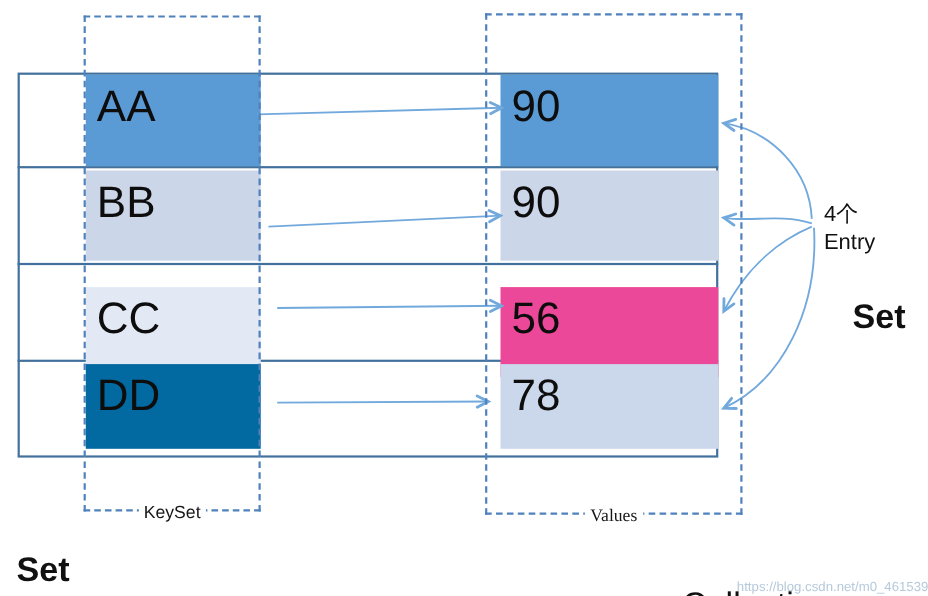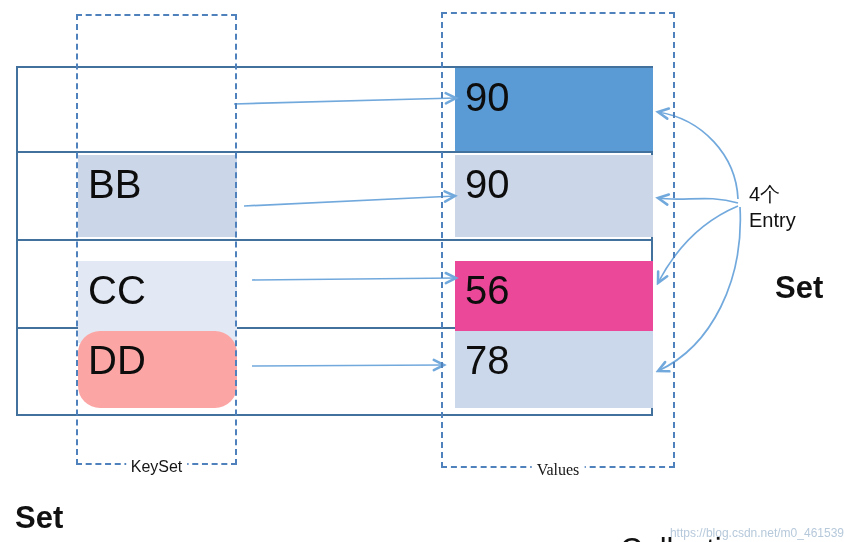--- a/index.html
+++ b/index.html
@@ -92,23 +92,24 @@
 </head>
 <body>
 
 <div class="stage">
 
   <div class="table-frame"></div>
   <div class="row-sep sep-1"></div>
   <div class="row-sep sep-2"></div>
   <div class="row-sep sep-3"></div>
 
+  <div class="cell key-cell row-0" style="background-color: rgb(91, 155, 213);">AA</div>
   <div class="cell key-cell row-1" style="background-color: rgb(204, 214, 233);">BB</div>
   <div class="cell key-cell row-2" style="background-color: rgb(227, 233, 244);">CC</div>
-  <div class="cell key-cell row-3" style="background-color: #fca5a5; border-radius: 22px;">DD</div>
+  <div class="cell key-cell row-3" style="background-color: #0369a1;">DD</div>
 
   <div class="cell value-cell row-0" style="background-color: rgb(91, 155, 213);">90</div>
   <div class="cell value-cell row-1" style="background-color: rgb(204, 214, 233);">90</div>
   <div class="cell value-cell row-2" style="background-color: #ec4899;">56</div>
   <div class="cell value-cell row-3" style="background-color: rgb(203, 215, 235);">78</div>
 
   <svg class="arrows" width="844" height="542" viewBox="0 0 844 542">
     <defs>
       <marker id="head" viewBox="0 0 12 12" refX="10" refY="6" markerWidth="9" markerHeight="9" orient="auto-start-reverse">
         <path class="arrow-head-glyph" d="M2,2 L10,6 L2,10"></path>

